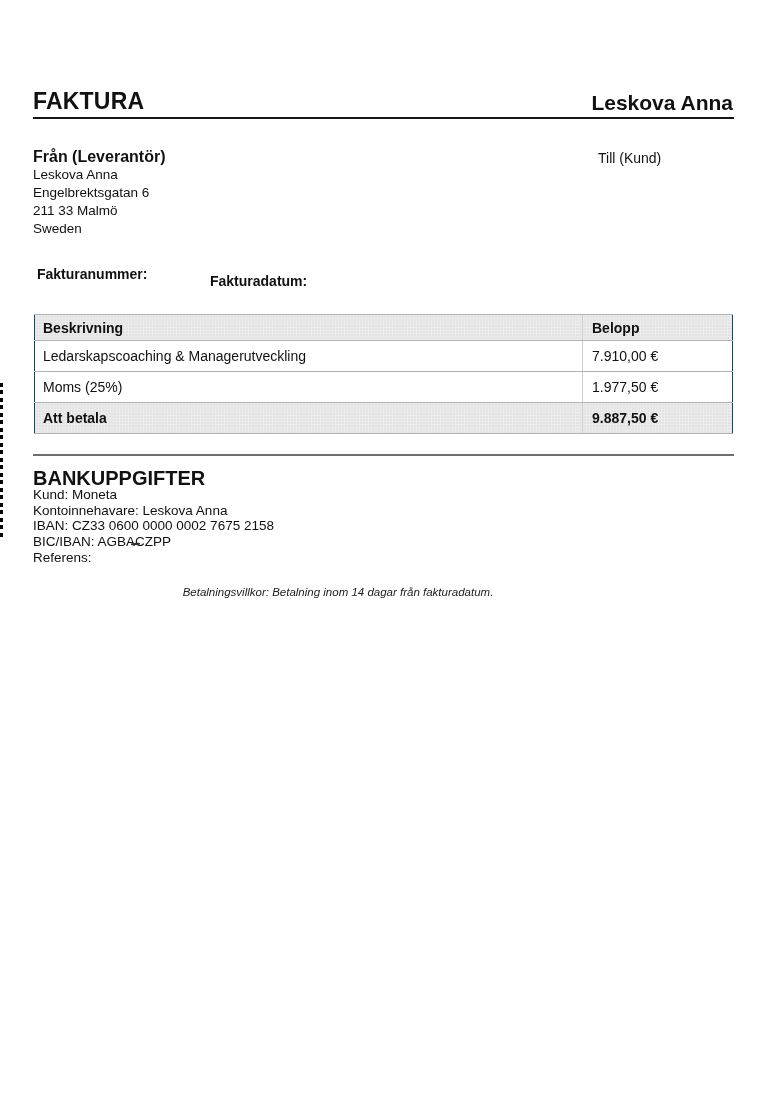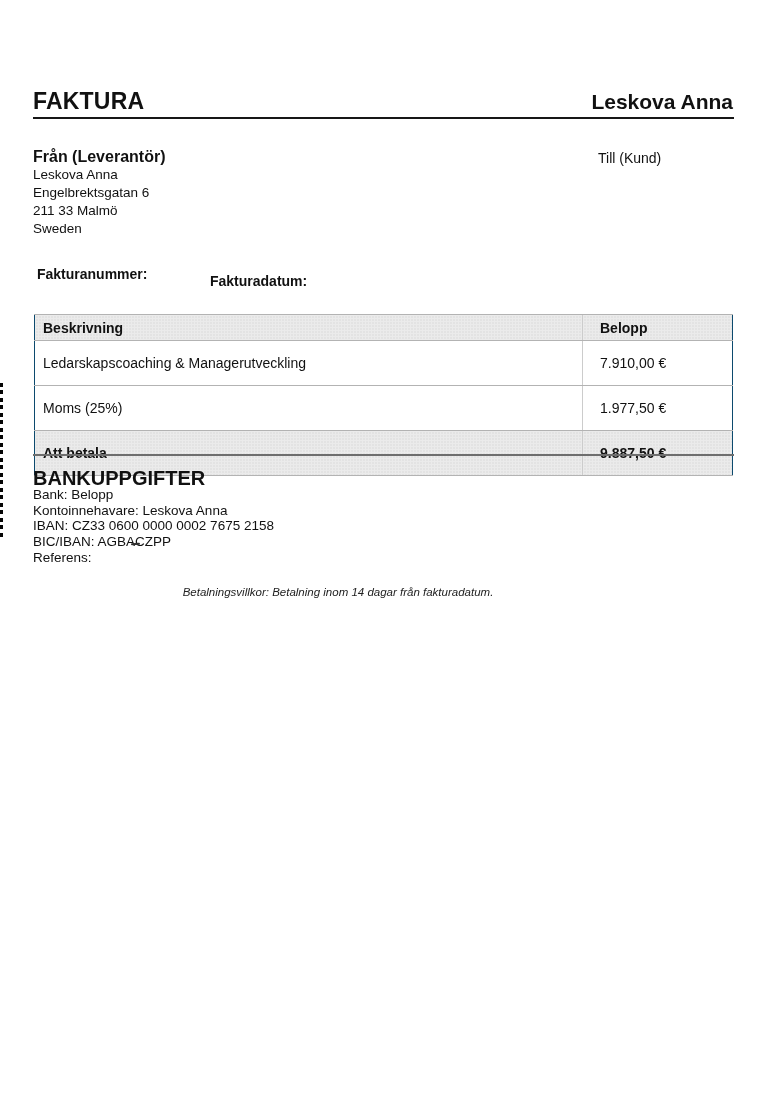--- a/index.html
+++ b/index.html
@@ -18,21 +18,21 @@
   }
 
   
   .doc-header {
     position: absolute;
     top: 88px;
     left: 33px;
     width: 700px;
     display: flex;
     justify-content: space-between;
-    align-items: center;
+    align-items: flex-end;
   }
   .doc-title {
     font-size: 23px;
     font-weight: bold;
     letter-spacing: 0.2px;
   }
   .doc-header-name {
     font-size: 21px;
     font-weight: bold;
   }
@@ -84,22 +84,22 @@
   }
   .items-table td, .items-table th {
     border: 1px solid #b3b3b3;
     border-left: none;
     border-right: none;
     text-align: left;
     padding: 0 0 0 8px;
     vertical-align: middle;
   }
   .items-table .col-desc { width: 539px; }
-  .items-table .col-amt  { border-left: 1px solid #cccccc; padding-left: 17px; }
-  .items-table tr { height: 45px; }
+  .items-table .col-amt  { border-left: 1px solid #cccccc; padding-left: 9px; }
+  .items-table tr { height: 31px; }
   .items-table tr.head-row { height: 26px; }
   .items-table .shaded {
     background-color: #ebebeb;
     background-image: radial-gradient(#c9c9c9 0.7px, rgba(0,0,0,0) 0.9px);
     background-size: 3px 3px;
   }
   .items-table th { font-weight: bold; }
   .items-table tr.total-row td { font-weight: bold; margin-top: 48px; }
   .items-table { border: 1px solid #0c4a6e; }
 
@@ -205,21 +205,21 @@
       <td class="col-desc shaded">Att betala</td>
       <td class="col-amt shaded">9.887,50 €</td>
     </tr>
   </tbody>
     </table>
 
   <div class="mid-rule"></div>
 
   <div class="bank-block">
     <div class="bank-title">BANKUPPGIFTER</div>
-    <div>Bank: Belopp</div>
+    <div>Kund: Moneta</div>
     <div>Kontoinnehavare: Leskova Anna</div>
     <div>IBAN: CZ33 0600 0000 0002 7675 2158</div>
     <div>BIC/IBAN: AGBACZPP</div>
     <div>Referens:</div>
   </div>
 
   <div class="footer-note">Betalningsvillkor: Betalning inom 14 dagar från fakturadatum.</div>
 
   <div class="edge-dashes"></div>
   <div class="pen-dash"></div>

